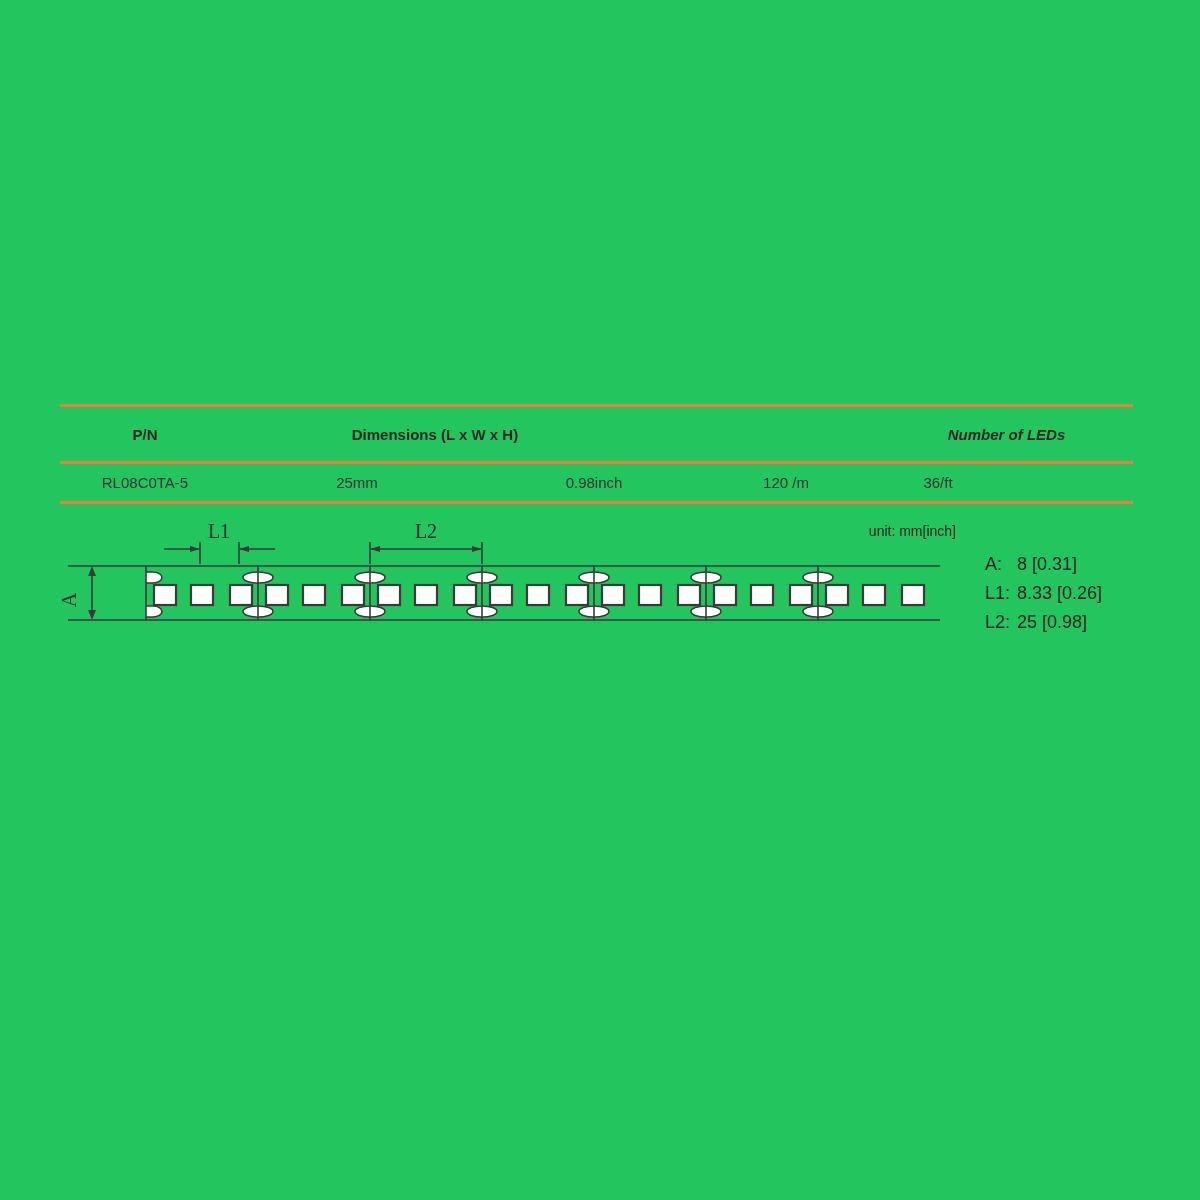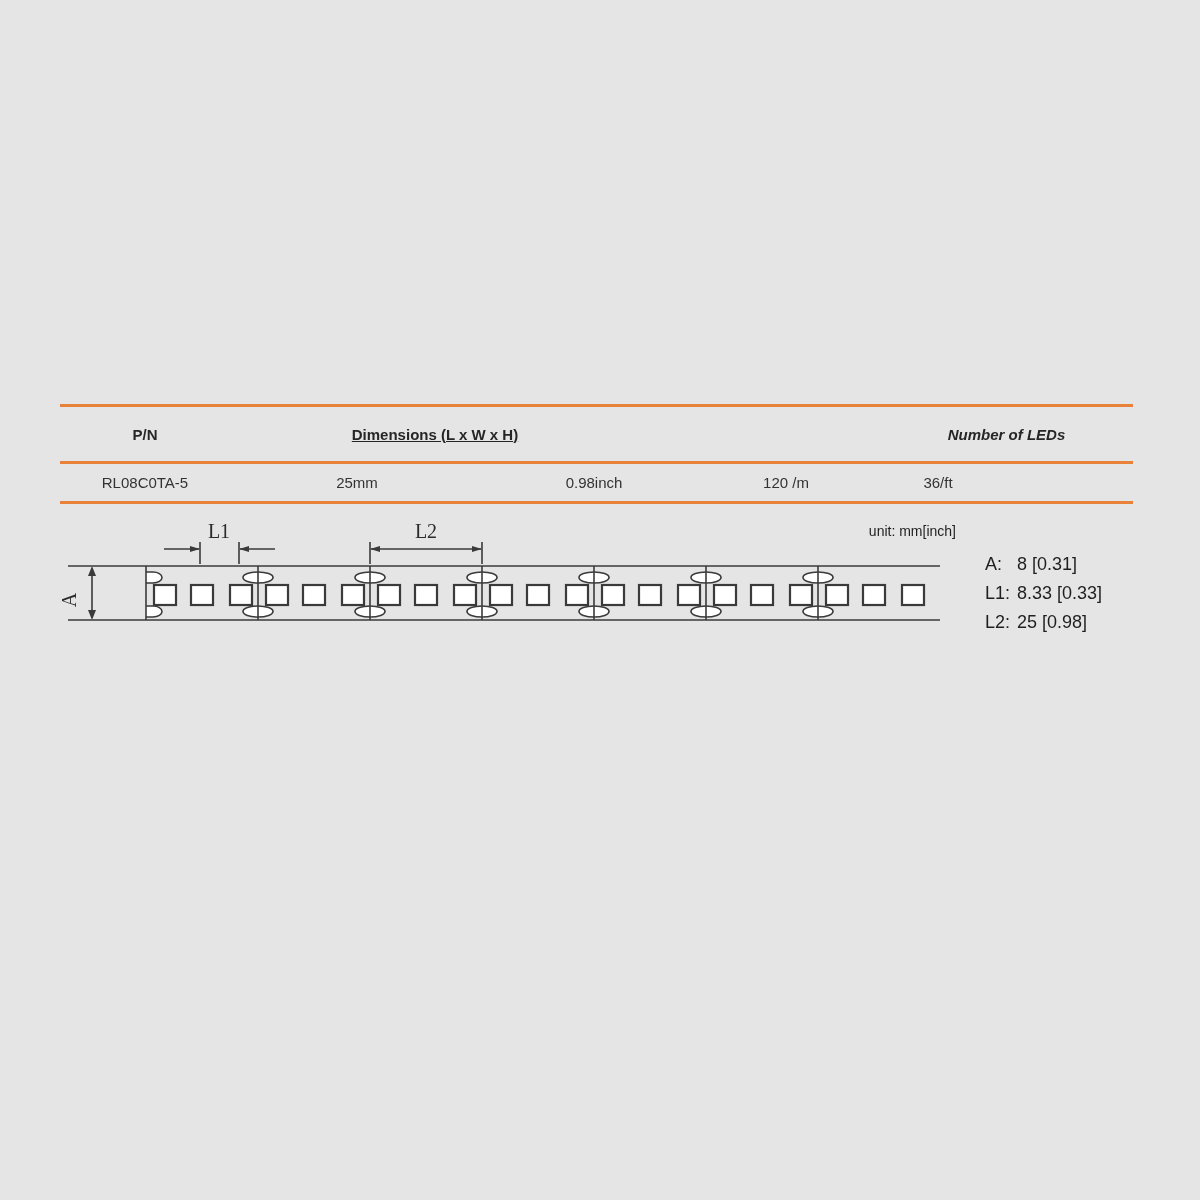--- a/index.html
+++ b/index.html
@@ -1,37 +1,37 @@
 <!DOCTYPE html>
 <html><head>
 <meta charset="utf-8">
 <style>
   html,body { margin:0; padding:0; background:#ffffff; }
   #canvas {
-    position:relative; width:1200px; height:1200px; background:#e5e5e5;
+    position:relative; width:1200px; height:1200px; background:#22c55e;
     font-family:"Liberation Sans", sans-serif; color:#303030; overflow:hidden;
   }
   .hline { position:absolute; left:60px; width:1073px; height:3px; background:#E8813A; }
   #line-top    { top:404px; }
   #line-middle { top:461px; }
   #line-bottom { top:501px; }
 
   .table-grid {
     position:absolute; left:60px; width:1073px;
     display:grid; grid-template-columns:170px 190px 220px 100px 140px 130px 123px;
   }
   #header-grid { top:407px; height:54px; }
   #data-grid   { top:464px; height:37px;gap:32px; }
   .cell {
     display:flex; align-items:center; justify-content:center;
     font-size:15px; white-space:nowrap;
   }
   .head { font-weight:bold; color:#262626; }
   .datum { color:#333333; }
-  .span2a { grid-column:2 / span 2;text-decoration:underline; }
+  .span2a { grid-column:2 / span 2; }
   .span2b { grid-column:4 / span 2; }
   .span2c { grid-column:6 / span 2;font-style:italic; }
 
   #strip-svg { position:absolute; left:60px; top:505px; }
 
   #unit-note {
     position:absolute; left:760px; top:523px; width:196px;
     text-align:right; font-size:14px; color:#1f1f1f;
   }
   #dim-legend {
@@ -137,21 +137,21 @@
 
   <div id="unit-note">unit: mm[inch]</div>
 
   <div id="dim-legend">
     <div class="legend-row">
       <span class="legend-label">A:</span>
       <span class="legend-value">8 [0.31]</span>
     </div>
     <div class="legend-row">
       <span class="legend-label">L1:</span>
-      <span class="legend-value">8.33 [0.33]</span>
+      <span class="legend-value">8.33 [0.26]</span>
     </div>
     <div class="legend-row">
       <span class="legend-label">L2:</span>
       <span class="legend-value">25 [0.98]</span>
     </div>
   </div>
 
 </div>
 
 </body></html>

